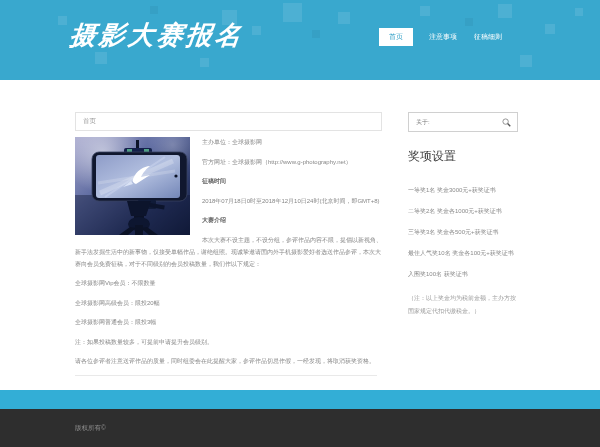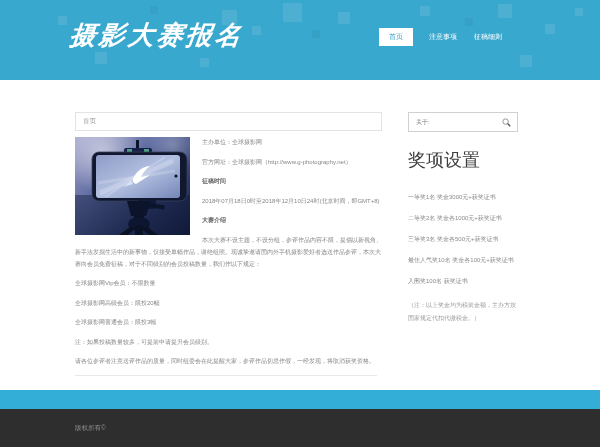--- a/index.html
+++ b/index.html
@@ -31,21 +31,21 @@
   .article .heading { color:#666; font-weight:bold; }
   .photo { float:left; width:115px; height:98px; margin:1px 12px 8px 0; display:block; }
   .divider { clear:both; border:0; border-top:1px solid #e9e9e9; margin:6px 0 0; width:302px; }
 
   
   .side-search { height:20px; border:1px solid #d0d0d0; display:flex; align-items:center;
     padding:0 5px; margin-bottom:16px; background:#fff; }
   .side-search input { border:0; outline:0; flex:1; min-width:0; font-size:6px; color:#666;
     font-family:"Liberation Sans", sans-serif; background:transparent; }
   .search-btn { display:flex; align-items:center; cursor:pointer; padding:1px; }
-  .awards-title { font-size:18px; font-weight:400; color:#3d3d3d; margin:0 0 20px; }
+  .awards-title { font-size:12px; font-weight:400; color:#3d3d3d; margin:0 0 20px; }
   .award-item { font-size:6px; color:#8a8a8a; line-height:11px; margin-bottom:10px; }
   .award-note { font-size:6px; color:#9a9a9a; line-height:13px; margin-top:12px; }
 
   
   .strip { height:19px; background:#33aed6; }
   .footer { height:38px; background:#2e2e2e; display:flex; align-items:center;
     padding-left:75px; font-size:6.5px; color:#8f8f8f; }
 </style>
 </head>
 <body>

